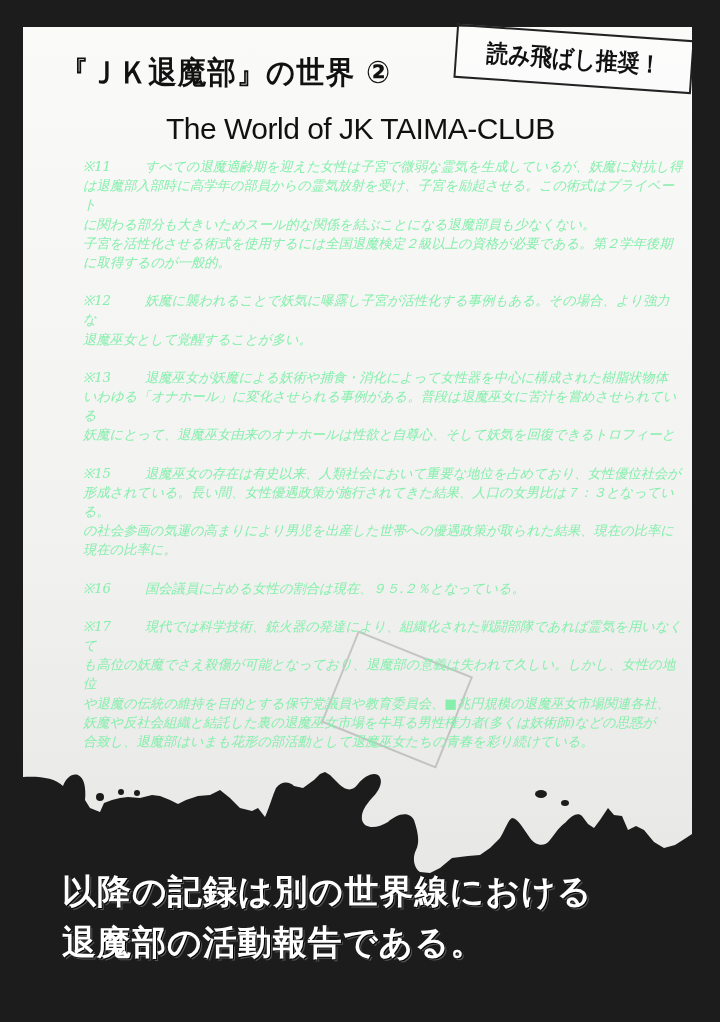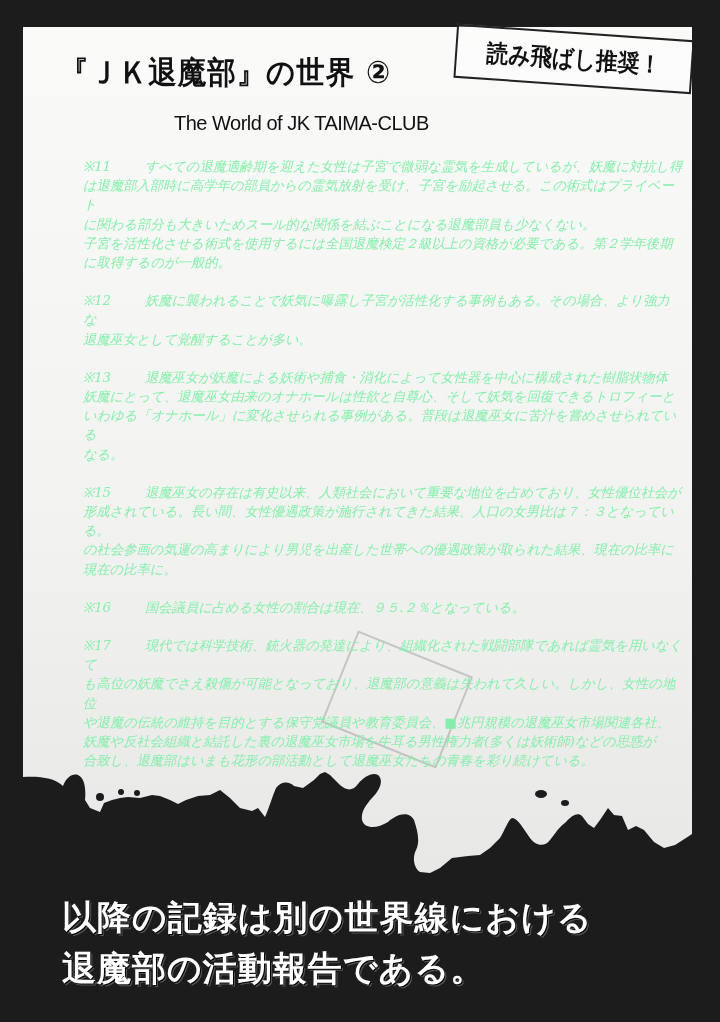--- a/index.html
+++ b/index.html
@@ -24,40 +24,40 @@
     position:absolute; left:455px; top:32px; width:234px; height:50px;
     border:2px solid #222; transform:rotate(4deg);
     display:flex; align-items:center; justify-content:center;
     background:rgba(255,255,255,0.4);
   }
   .stamp span {
     font-family:"DejaVu Sans", sans-serif; font-weight:bold; font-size:24px; color:#111;
     transform:scaleX(0.9); white-space:nowrap;
   }
   .subtitle {
-    position:absolute; left:174px; top:112px;
-    font-family:"Liberation Sans", sans-serif; font-size:20px; color:#111;
+    position:absolute; left:166px; top:112px;
+    font-family:"Liberation Sans", sans-serif; font-size:30px; color:#111;
     white-space:nowrap; letter-spacing:-0.5px;
   }
   .notes {
     position:absolute; left:83px; top:157px; width:600px;
     font-size:13.3px; line-height:19.2px; color:#86efac;font-style:italic;
   }
   .note { margin:0 0 19px 0; }
   .note p { margin:0; }
   .note .num { display:inline-block; width:62px; }
   .ghost-stamp {
     position:absolute; left:335px; top:650px; width:120px; height:95px;
     border:2px solid rgba(120,120,120,0.35); transform:rotate(22deg);
   }
   .ink {
     position:absolute; left:0; top:0; width:720px; height:1022px; pointer-events:none;
   }
   .closing {
-    position:absolute; left:62px; top:892px;
+    position:absolute; left:62px; top:866px;
     font-family:"DejaVu Serif", serif; font-weight:bold;
     font-size:34px; line-height:51px; color:#fff; white-space:nowrap;
     text-shadow: 1px 1px 0 #000, 2px 2px 0 #555;
     letter-spacing:1px;
   }
 </style>
 </head>
 <body>
 
 <div class="page"></div>
@@ -79,23 +79,22 @@
     <p>に関わる部分も大きいためスール的な関係を結ぶことになる退魔部員も少なくない。</p>
     <p>子宮を活性化させる術式を使用するには全国退魔検定２級以上の資格が必要である。第２学年後期</p>
     <p>に取得するのが一般的。</p>
   </div>
   <div class="note">
     <p><span class="num">※12</span><span>妖魔に襲われることで妖気に曝露し子宮が活性化する事例もある。その場合、より強力な</span></p>
     <p>退魔巫女として覚醒することが多い。</p>
   </div>
   <div class="note">
     <p><span class="num">※13</span><span>退魔巫女が妖魔による妖術や捕食・消化によって女性器を中心に構成された樹脂状物体</span></p>
+    <p>いわゆる「オナホール」に変化させられる事例がある。普段は退魔巫女に苦汁を嘗めさせられている</p>
     <p>妖魔にとって、退魔巫女由来のオナホールは性欲と自尊心、そして妖気を回復できるトロフィーと</p>
-    <p>いわゆる「オナホール」に変化させられる事例がある。普段は退魔巫女に苦汁を嘗めさせられている</p>
-    <p>なる。</p>
   </div>
   <div class="note">
     <p><span class="num">※15</span><span>退魔巫女の存在は有史以来、人類社会において重要な地位を占めており、女性優位社会が</span></p>
     <p>形成されている。長い間、女性優遇政策が施行されてきた結果、人口の女男比は７：３となっている。</p>
     <p>の社会参画の気運の高まりにより男児を出産した世帯への優遇政策が取られた結果、現在の比率に</p>
     <p>現在の比率に。</p>
   </div>
   <div class="note">
     <p><span class="num">※16</span><span>国会議員に占める女性の割合は現在、９５.２％となっている。</span></p>
   </div>

